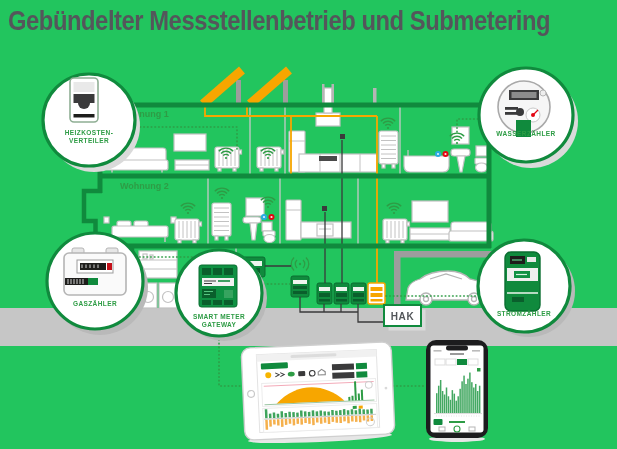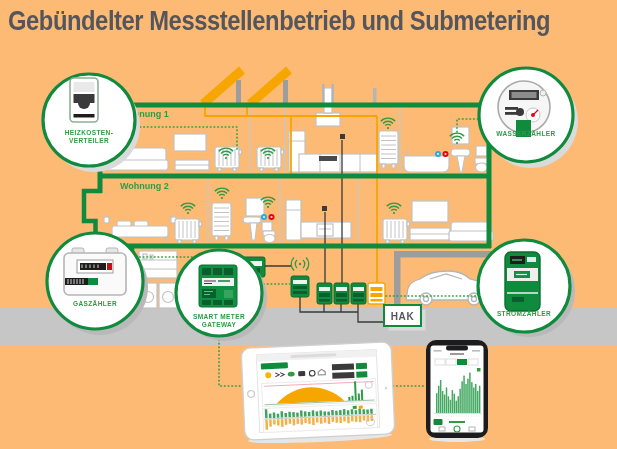--- a/index.html
+++ b/index.html
@@ -1,16 +1,16 @@
 <!DOCTYPE html>
 <html><head>
 <meta charset="utf-8">
 <style>
   html,body{margin:0;padding:0;background:#fff;}
-  #stage{position:relative;width:617px;height:449px;overflow:hidden;background:#fdba74;
+  #stage{position:relative;width:617px;height:449px;overflow:hidden;background:#22c55e;
          font-family:"Liberation Sans",sans-serif;}
   #title{position:absolute;left:8px;top:6px;font-size:27px;font-weight:bold;color:#54565b;
          letter-spacing:-0.5px;transform:scaleX(0.88);transform-origin:left top;white-space:nowrap;z-index:5;}
   svg{position:absolute;left:0;top:0;}
   .lbl{font-family:"Liberation Sans",sans-serif;font-size:6.5px;font-weight:bold;fill:#2e9c45;
        letter-spacing:0.4px;text-anchor:middle;}
   .wlbl{font-family:"Liberation Sans",sans-serif;font-size:9px;font-weight:600;fill:#2e9c45;}
   .haklbl{font-family:"Liberation Sans",sans-serif;font-size:10px;font-weight:bold;fill:#53565a;
        text-anchor:middle;letter-spacing:0.6px;}
   .furn{stroke:#c2c2c2;stroke-width:1.2;fill:#fff;}

